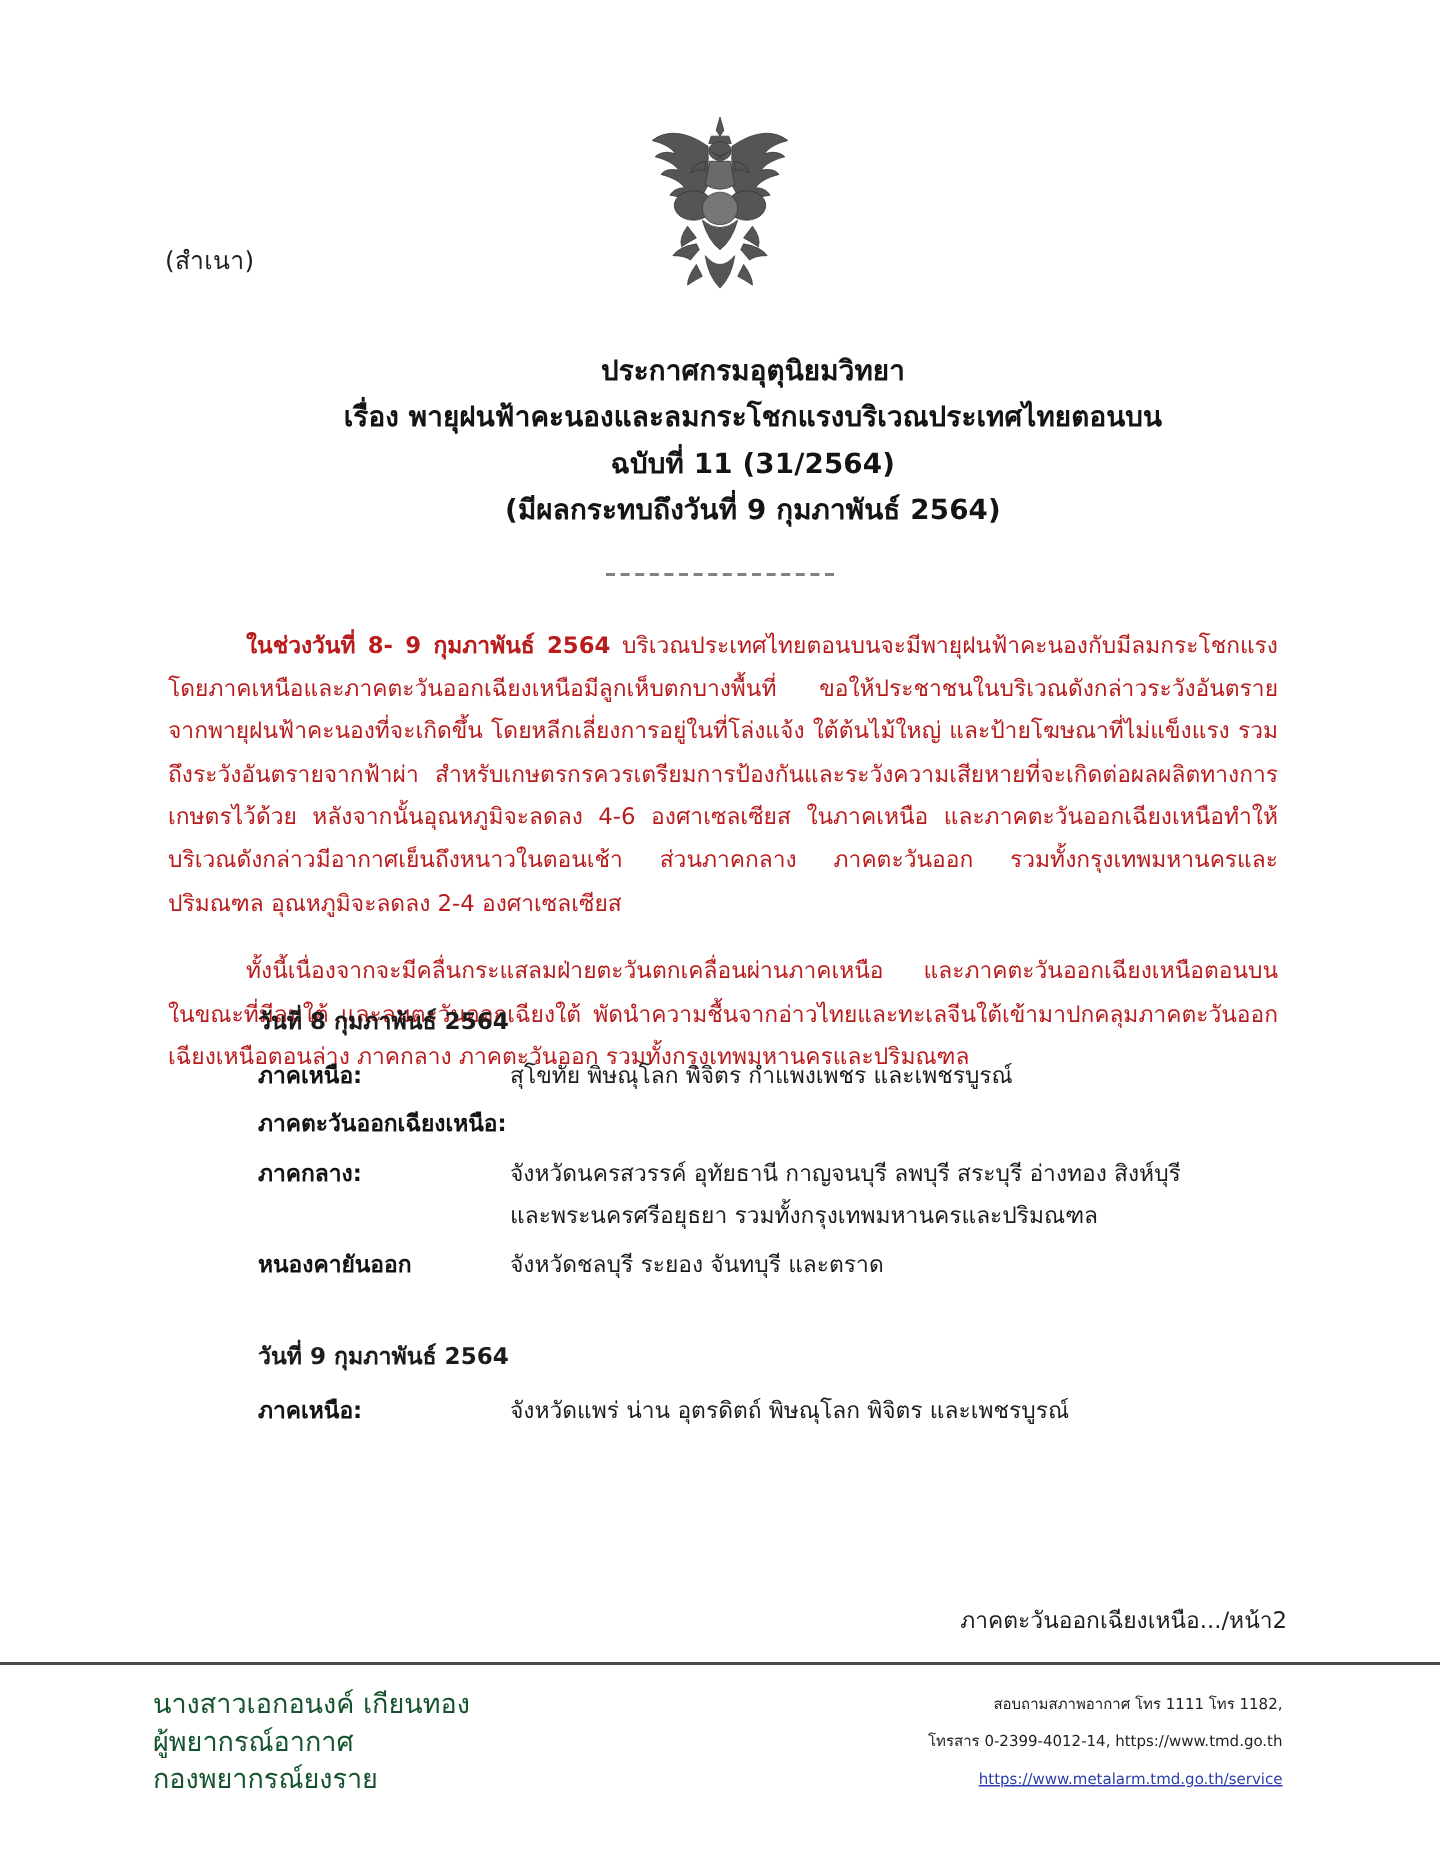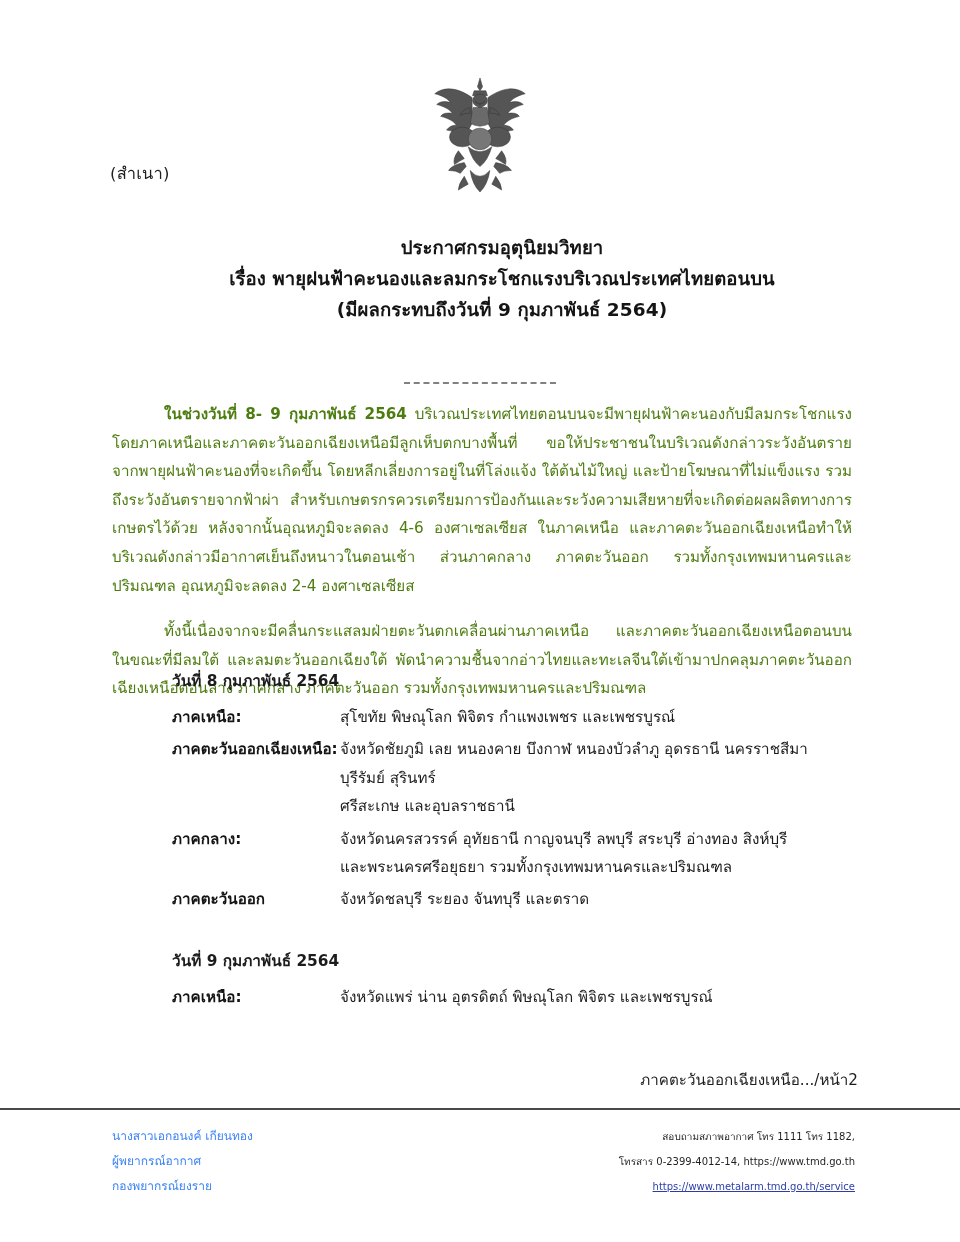--- a/index.html
+++ b/index.html
@@ -75,27 +75,27 @@
     transform: translateX(-50%);
     width: 152px;
     border-top: 2px dashed #6c6c6c;
     opacity: .85;
   }
 
   
   .body-text {
     position: absolute;
     left: 112px;
-    top: 400px;
+    top: 416px;
     width: 740px;
     font-size: 15.2px;
     line-height: 28.6px;
     text-align: justify;
     text-justify: inter-word;
-    color: #4d7c0f;
+    color: #b91c1c;
   }
   .body-text p {
     margin: 0;
     text-indent: 52px;
   }
   .body-text p.tight { margin-top: 0; }
   .body-text p.para-2 { margin-top: 17px; }
   .lead { font-weight: 700; }
 
   
@@ -161,25 +161,25 @@
   }
   .footer {
     position: absolute;
     left: 0;
     right: 0;
     top: 1124px;
     height: 100px;
   }
   .footer-left {
     position: absolute;
-    left: 112px;
+    left: 102px;
     top: 0;
-    font-size: 12px;
+    font-size: 18px;
     line-height: 25px;
-    color: #3b82f6;
+    color: #14532d;
   }
   .footer-right {
     position: absolute;
     right: 105px;
     top: 0;
     text-align: right;
     font-size: 10px;
     line-height: 25px;
     color: #1f1f1f;
   }
@@ -234,20 +234,21 @@
         <path d="M50 100 q10 12 20 0 q-2 14 -10 22 q-8 -8 -10 -22 Z"></path>
         <path d="M44 106 q-6 8 -6 14 q6 -4 10 -6 Z"></path>
         <path d="M76 106 q6 8 6 14 q-6 -4 -10 -6 Z"></path>
       </g>
     </svg>
   </div>
 
   <div class="heading">
     <div class="ln-1">ประกาศกรมอุตุนิยมวิทยา</div>
     <div class="ln-2">เรื่อง พายุฝนฟ้าคะนองและลมกระโชกแรงบริเวณประเทศไทยตอนบน</div>
+    <div class="ln-3">ฉบับที่ 11 (31/2564)</div>
     <div class="ln-4">(มีผลกระทบถึงวันที่ 9 กุมภาพันธ์ 2564)</div>
   </div>
   <div class="rule-dashed"></div>
 
   <div class="body-text">
     <p class="tight"><span class="lead">ในช่วงวันที่ 8- 9 กุมภาพันธ์ 2564</span><span> บริเวณประเทศไทยตอนบนจะมีพายุฝนฟ้าคะนองกับมีลมกระโชกแรง โดยภาคเหนือและภาคตะวันออกเฉียงเหนือมีลูกเห็บตกบางพื้นที่ ขอให้ประชาชนในบริเวณดังกล่าวระวังอันตรายจากพายุฝนฟ้าคะนองที่จะเกิดขึ้น โดยหลีกเลี่ยงการอยู่ในที่โล่งแจ้ง ใต้ต้นไม้ใหญ่ และป้ายโฆษณาที่ไม่แข็งแรง รวมถึงระวังอันตรายจากฟ้าผ่า สำหรับเกษตรกรควรเตรียมการป้องกันและระวังความเสียหายที่จะเกิดต่อผลผลิตทางการเกษตรไว้ด้วย หลังจากนั้นอุณหภูมิจะลดลง 4-6 องศาเซลเซียส ในภาคเหนือ และภาคตะวันออกเฉียงเหนือทำให้บริเวณดังกล่าวมีอากาศเย็นถึงหนาวในตอนเช้า ส่วนภาคกลาง ภาคตะวันออก รวมทั้งกรุงเทพมหานครและปริมณฑล อุณหภูมิจะลดลง 2-4 องศาเซลเซียส</span></p>
     <p class="para-2">ทั้งนี้เนื่องจากจะมีคลื่นกระแสลมฝ่ายตะวันตกเคลื่อนผ่านภาคเหนือ และภาคตะวันออกเฉียงเหนือตอนบน ในขณะที่มีลมใต้ และลมตะวันออกเฉียงใต้ พัดนำความชื้นจากอ่าวไทยและทะเลจีนใต้เข้ามาปกคลุมภาคตะวันออกเฉียงเหนือตอนล่าง ภาคกลาง ภาคตะวันออก รวมทั้งกรุงเทพมหานครและปริมณฑล</p>
   </div>
 
   <div class="prov-block">
@@ -258,36 +259,32 @@
 
     <div class="region-row">
       <div class="region-label">ภาคเหนือ:</div>
       <div class="region-values">
         <span>สุโขทัย พิษณุโลก พิจิตร กำแพงเพชร และเพชรบูรณ์</span>
       </div>
     </div>
 
     <div class="region-row">
       <div class="region-label">ภาคตะวันออกเฉียงเหนือ:</div>
-      <div class="region-values">
-        <span>จังหวัดชัยภูมิ เลย หนองคาย บึงกาฬ หนองบัวลำภู อุดรธานี นครราชสีมา บุรีรัมย์ สุรินทร์</span>
-        <span>ศรีสะเกษ และอุบลราชธานี</span>
-      </div>
     </div>
 
     <div class="region-row">
       <div class="region-label">ภาคกลาง:</div>
       <div class="region-values">
         <span>จังหวัดนครสวรรค์ อุทัยธานี กาญจนบุรี ลพบุรี สระบุรี อ่างทอง สิงห์บุรี</span>
         <span>และพระนครศรีอยุธยา รวมทั้งกรุงเทพมหานครและปริมณฑล</span>
       </div>
     </div>
 
     <div class="region-row">
-      <div class="region-label">ภาคตะวันออก</div>
+      <div class="region-label">หนองคายันออก</div>
       <div class="region-values">
         <span>จังหวัดชลบุรี ระยอง จันทบุรี และตราด</span>
       </div>
     </div>
 
     <div class="gap-between-days"></div>
 
     <div class="date-head-row">
       <span class="date-head">วันที่ 9 กุมภาพันธ์ 2564</span>
     </div>

